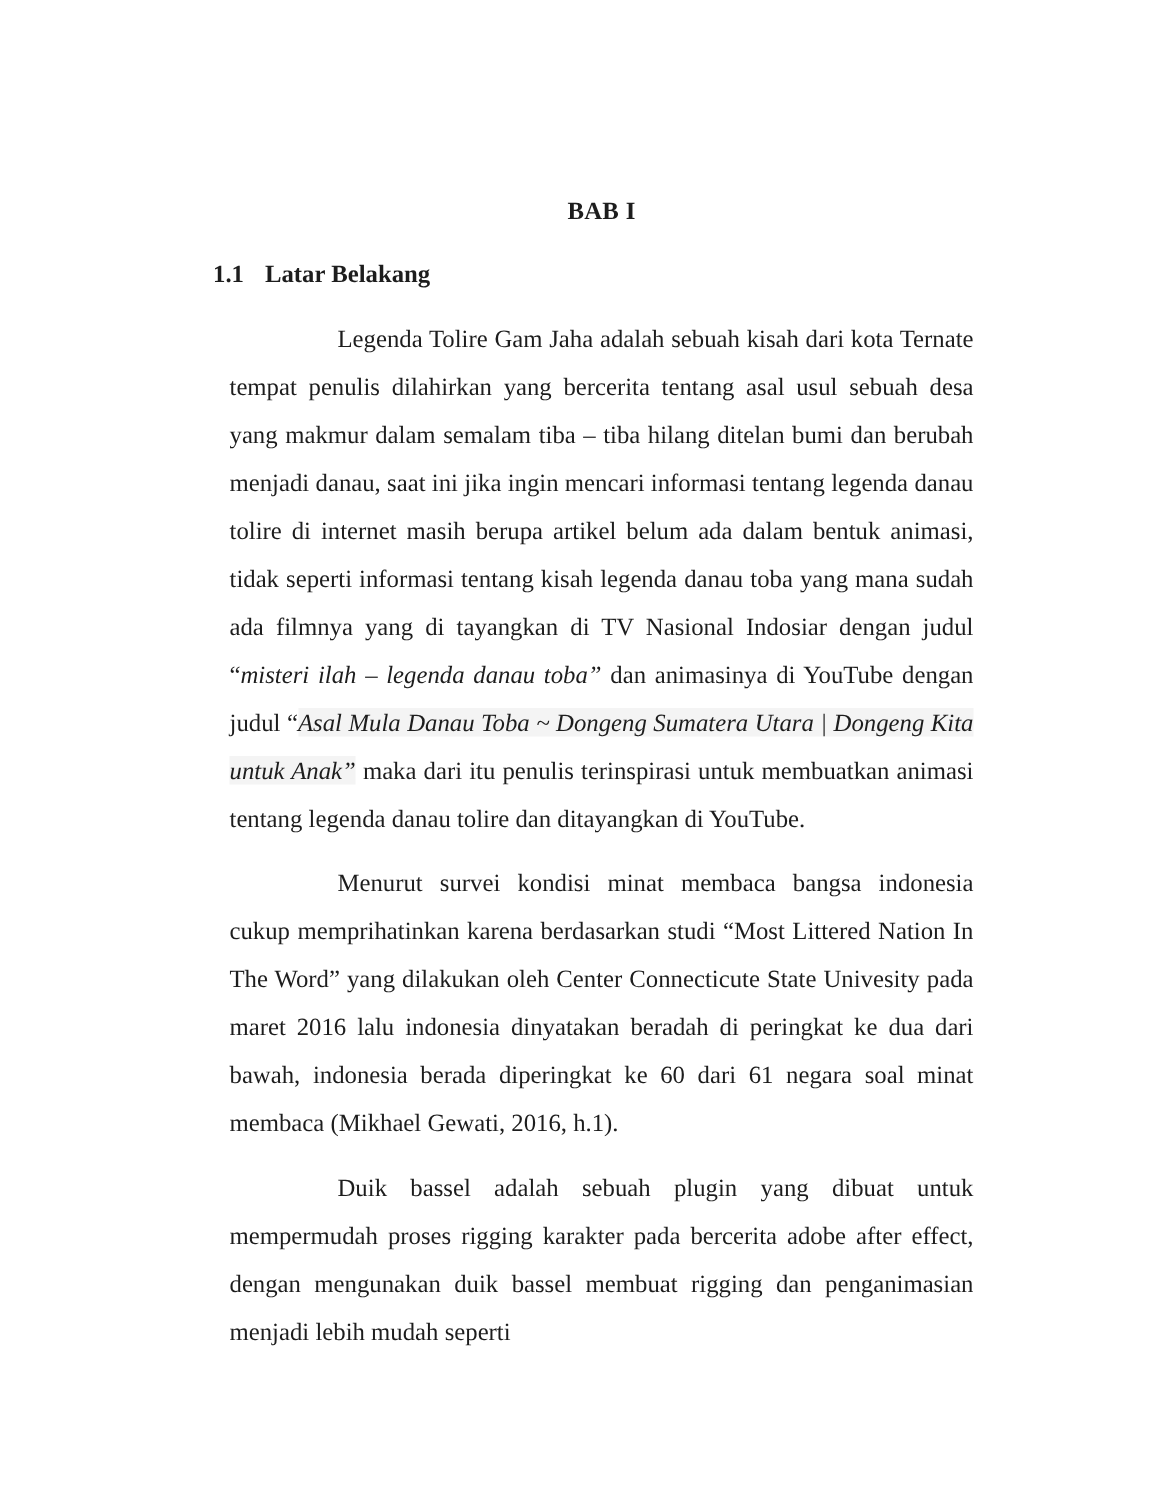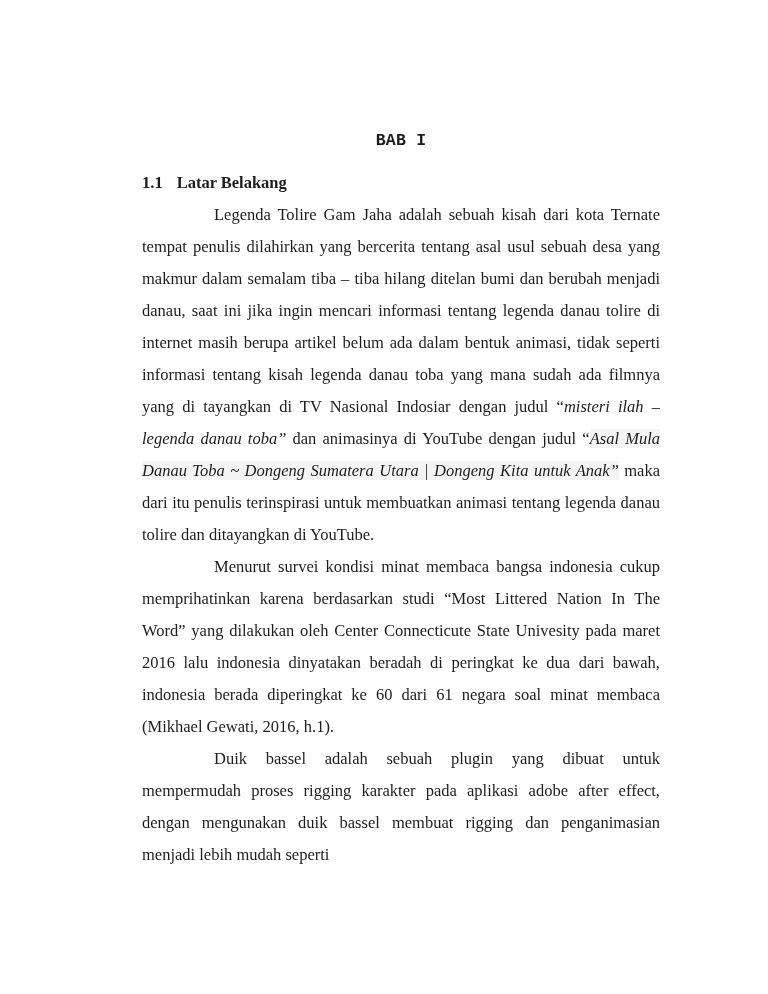--- a/index.html
+++ b/index.html
@@ -26,35 +26,34 @@
     width:518px;
   }
   .chapter-heading,
   .chapter-title{
     font-size:16.5px;
     font-weight:bold;
     text-align:center;
     line-height:32px;
     margin:0 0 10px 0;
     letter-spacing:0.2px;
-    font-family:Liberation Mono, monospace;
   }
   .section-heading{
     font-size:16.5px;
     font-weight:bold;
     line-height:32px;
     margin:0;
     font-family:Liberation Serif, serif;
   }
   .section-number{
     display:inline-block;
     margin-right:14px;
   }
   p.para{
-    margin:0;
+    margin:11px;
     font-size:16.5px;
     line-height:32px;
     text-align:justify;
     text-indent:72px;
   }
   p.para span.italic{
     font-style:italic;
   }
   p.para span.highlight{
     background:var(--highlight);
@@ -65,16 +64,16 @@
 
 <div class="page">
   <div class="content">
     <div class="chapter-heading">BAB I</div>
     <div class="section-heading">
       <span class="section-number">1.1</span><span class="section-title">Latar Belakang</span>
     </div>
     <div id="paragraphs">
         <p class="para"><span>Legenda Tolire Gam Jaha adalah sebuah kisah dari kota Ternate tempat penulis dilahirkan yang bercerita tentang asal usul sebuah desa yang makmur dalam semalam tiba – tiba hilang ditelan bumi dan berubah menjadi danau, saat ini jika ingin mencari informasi tentang legenda danau tolire di internet masih berupa artikel belum ada dalam bentuk animasi, tidak seperti informasi tentang kisah legenda danau toba yang mana sudah ada filmnya yang di tayangkan di TV Nasional Indosiar dengan judul “</span><span class="italic">misteri ilah – legenda danau toba”</span><span> dan animasinya di YouTube dengan judul “</span><span class="italic highlight">Asal Mula Danau Toba ~ Dongeng Sumatera Utara | Dongeng Kita untuk Anak”</span><span> maka dari itu penulis terinspirasi untuk membuatkan animasi tentang legenda danau tolire dan ditayangkan di YouTube.</span></p>
         <p class="para"><span>Menurut survei kondisi minat membaca bangsa indonesia cukup memprihatinkan karena berdasarkan studi “Most Littered Nation In The Word” yang dilakukan oleh Center Connecticute State Univesity pada maret 2016 lalu indonesia dinyatakan beradah di peringkat ke dua dari bawah, indonesia berada diperingkat ke 60 dari 61 negara soal minat membaca (Mikhael Gewati, 2016, h.1).</span></p>
-        <p class="para"><span>Duik bassel adalah sebuah plugin yang dibuat untuk mempermudah proses rigging karakter pada aplikasi adobe after effect, dengan mengunakan duik bassel membuat rigging dan penganimasian menjadi lebih mudah seperti</span></p>
+        <p class="para"><span>Duik bassel adalah sebuah plugin yang dibuat untuk mempermudah proses rigging karakter pada bercerita adobe after effect, dengan mengunakan duik bassel membuat rigging dan penganimasian menjadi lebih mudah seperti</span></p>
       </div>
   </div>
 </div>
 
 </body></html>

